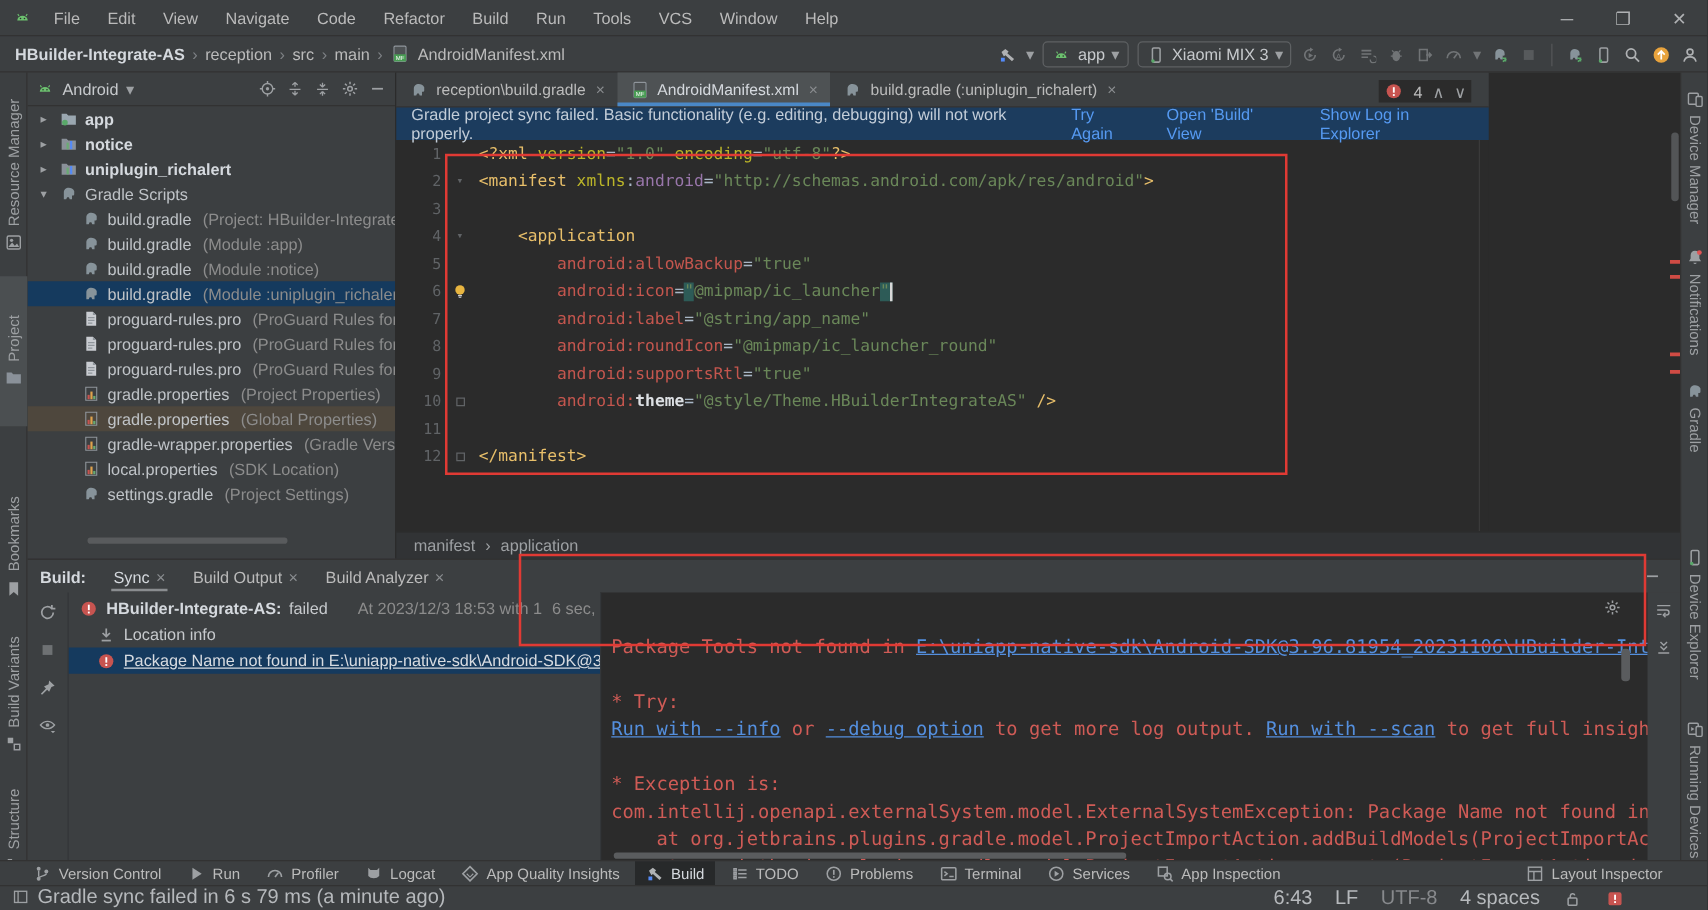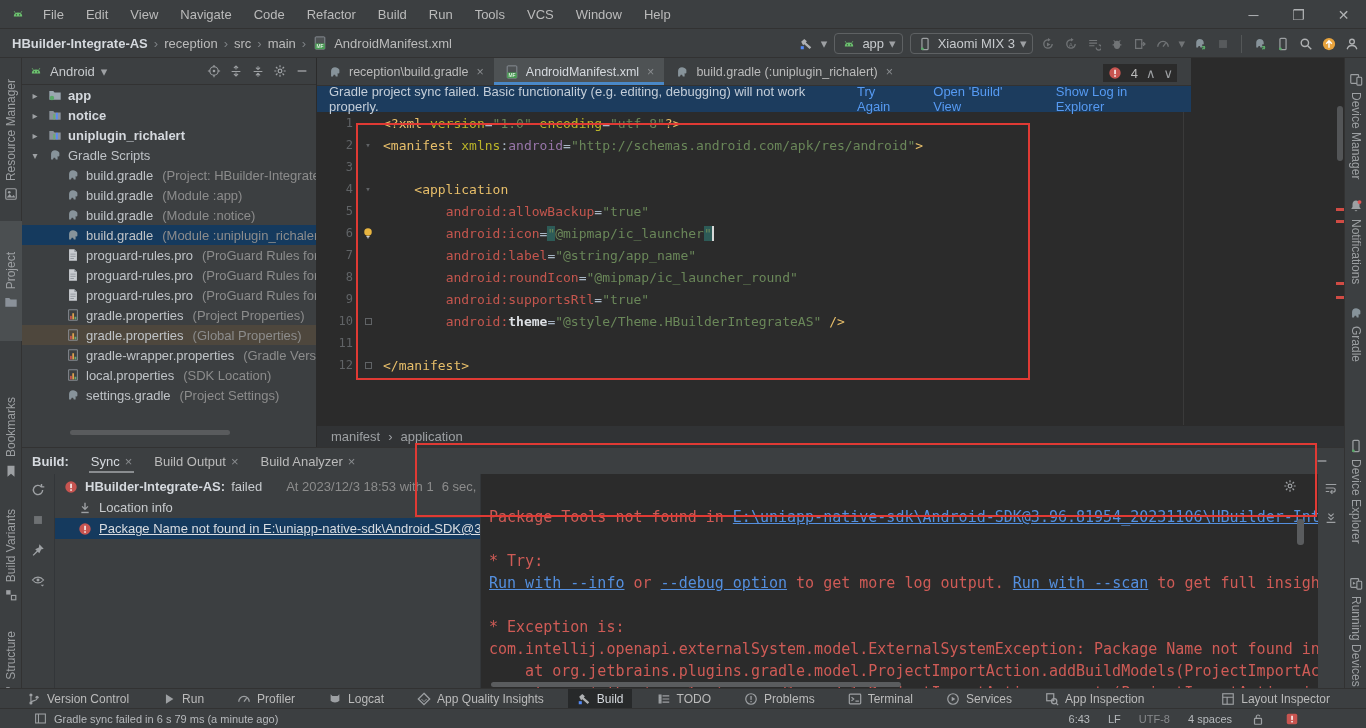--- a/index.html
+++ b/index.html
@@ -99,25 +99,25 @@
   #console { position:relative; flex:1; background:#2b2b2b; font-family:"DejaVu Sans Mono", monospace; font-size:15px; overflow:hidden; border-left:1px solid #333639; }
   #console .con-line { height:22px; white-space:pre; padding-left:8px; }
   .k-err { color:#cf5b56; }
   .k-link { color:#548fde; text-decoration:underline; }
   #con-gear { position:absolute; right:20px; top:4px; }
   #con-vthumb { position:absolute; right:14px; top:45px; width:7px; height:26px; background:#5a5c5e; border-radius:3px; }
   #con-hthumb { position:absolute; left:10px; bottom:2px; width:410px; height:5px; background:#5a5c5e; border-radius:3px; }
   #build-right-tools { width:26px; display:flex; flex-direction:column; align-items:center; gap:14px; padding-top:6px; background:#3c3f41; }
 
   
-  #toolbar-bottom { left:0; top:688px; width:1366px; height:20px; background:#3c3f41; border-top:1px solid #323232; display:flex; align-items:center; gap:16px; padding-left:18px; font-size:12px; }
+  #toolbar-bottom { left:0; top:688px; width:1366px; height:20px; background:#3c3f41; border-top:1px solid #323232; display:flex; align-items:center; gap:4px; padding-left:18px; font-size:12px; }
   .bwin { display:flex; align-items:center; gap:5px; padding:2px 8px; height:20px; color:#bbbbbb; }
   .bwin.active { background:#27292a; color:#d5d9de; }
   #toolbar-bottom .spacer { flex:1; }
-  #statusbar { left:0; top:708px; width:1366px; height:20px; background:#3c3f41; border-top:1px solid #323232; display:flex; align-items:center; font-size:11px; color:#b6b9bc;padding-left:24px; }
+  #statusbar { left:0; top:708px; width:1366px; height:20px; background:#3c3f41; border-top:1px solid #323232; display:flex; font-size:16px; color:#b6b9bc; }
   #status-right { margin-left:auto; display:flex; align-items:center; gap:18px; margin-right:66px; }
   #status-right .dim { color:#87898c; }
 
   
   .ann { position:absolute; border:2px solid #e03a34; pointer-events:none; z-index:50; }
   #ann-editor { left:356px; top:123px; width:674px; height:257px; }
   #ann-console { left:415px; top:443px; width:902px; height:74px; }
 </style>
 </head>
 <body>

